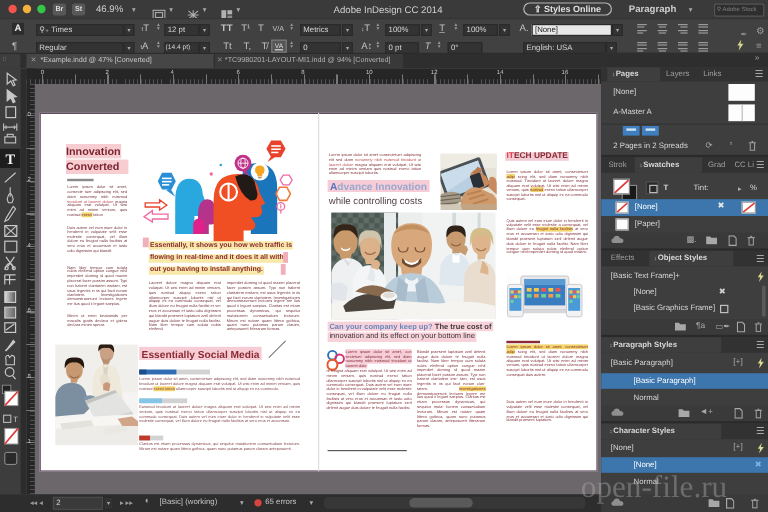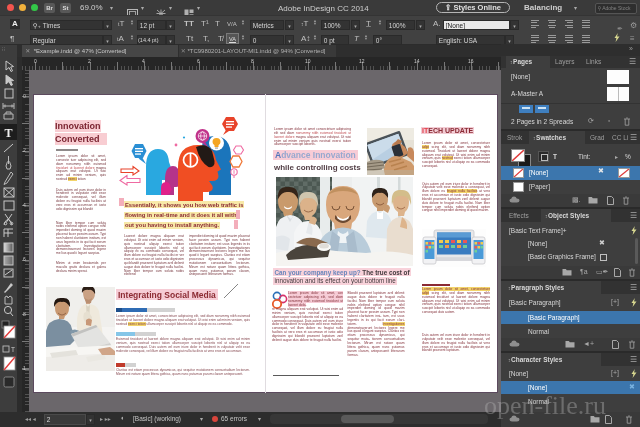--- a/index.html
+++ b/index.html
@@ -38,40 +38,40 @@
   .pkline{background:#f6ccd6;}
 </style></head>
 <body>
 
 <div id="titlebar" class="abs"></div>
 <div class="abs light" style="left:7px;background:#f3554e;"></div>
 <div class="abs light" style="left:19px;background:#f1b13c;"></div>
 <div class="abs light" style="left:31px;background:#33c748;"></div>
 <div class="abs chip" style="left:44px;">Br</div>
 <div class="abs chip" style="left:60px;">St</div>
-<div class="abs ttext tx" style="left:80px;top:3px;">69.0%</div>
+<div class="abs ttext tx" style="left:80px;top:3px;">46.9%</div>
 <div class="abs caret" style="left:110px;top:4px;">▾</div>
 <div class="abs" style="left:127px;top:4px;"><svg width="11" height="9">
       <rect x="0.5" y="0.5" width="10" height="8" fill="none" stroke="#b8b8b8" stroke-width="1"></rect>
       <rect x="2.5" y="2.5" width="6" height="4" fill="none" stroke="#b8b8b8" stroke-width="0.8"></rect>
     </svg></div>
 <div class="abs caret" style="left:141px;top:4px;">▾</div>
 <div class="abs" style="left:156px;top:4px;"><svg width="10" height="9">
       <path d="M1 8 L9 1 M1 1 L9 8 M0.5 4.5 H9.5 M5 0.5 V8.5" stroke="#b0b0b0" stroke-width="0.9"></path>
     </svg></div>
 <div class="abs caret" style="left:169px;top:4px;">▾</div>
 <div class="abs" style="left:184px;top:4px;"><svg width="10" height="9">
       <rect x="0.5" y="0.5" width="4" height="8" fill="#b0b0b0"></rect>
       <rect x="5.5" y="0.5" width="4" height="3.5" fill="#b0b0b0"></rect>
       <rect x="5.5" y="5" width="4" height="3.5" fill="#8a8a8a"></rect>
     </svg></div>
 <div class="abs caret" style="left:197px;top:4px;">▾</div>
 <div class="abs ttext tx" style="left:278px;top:3.5px;font-size:8px;">Adobe InDesign CC 2014</div>
 <div class="abs" style="left:436px;top:2px;width:74px;height:11px;border:1px solid #b5b5b5;border-radius:7px;color:#e2e2e2;font-size:7.5px;font-weight:bold;text-align:center;line-height:10px;box-sizing:border-box;">⇪ Styles Online</div>
-<div class="abs ttext tx" style="left:524px;top:3px;font-weight:bold;font-size:8px;">Balancing</div>
+<div class="abs ttext tx" style="left:524px;top:3px;font-weight:bold;font-size:8px;">Paragraph</div>
 <div class="abs caret" style="left:574px;top:4px;">▾</div>
 <div class="abs" style="left:595px;top:2.5px;width:42px;height:11px;background:#2e2e2e;border:1px solid #555;border-radius:2px;box-sizing:border-box;color:#828282;font-size:5px;line-height:9.5px;">&nbsp;⚲ Adobe Stock</div>
 
 <div id="toolbar" class="abs"></div>
 
 <div class="abs" style="left:10px;top:19px;width:10px;height:10px;background:#2c2c2c;color:#eee;font-weight:bold;font-size:8px;text-align:center;line-height:10px;">A</div>
 <div class="abs field" style="left:30px;top:19.5px;width:73px;">&nbsp;⚲₊&nbsp;Times</div>
 <div class="abs cbox" style="left:103px;top:19.5px;">▾</div>
 <div class="abs ficon tx" style="left:118px;top:19px;font-size:8px;"><span style="font-size:5px;">t</span>T</div>
 <div class="abs stp tx" style="left:130px;">▲<br>▼</div>
@@ -347,21 +347,21 @@
 <div class="abs" style="left:86px;top:104px;width:4.5px;height:8px;background:#f3aebb;"></div>
 <div class="abs tx" style="left:91px;top:107px;background:#f8e9a8;color:#8a2a34;font-size:5.8px;font-weight:bold;padding:0.5px 1px;">Essentially, it shows you how web traffic is</div>
 <div class="abs tx" style="left:91px;top:117.5px;background:#f8e9a8;color:#8a2a34;font-size:5.8px;font-weight:bold;padding:0.5px 1px;">flowing in real-time and it does it all with-</div>
 <div class="abs" style="left:203px;top:116px;width:3.5px;height:9px;background:#f3aebb;"></div>
 <div class="abs tx" style="left:91px;top:127.5px;background:#f8e9a8;color:#8a2a34;font-size:5.8px;font-weight:bold;padding:0.5px 1px;">out you having to install anything.</div>
 <div class="abs" style="left:201px;top:126px;width:3.5px;height:9px;background:#f3aebb;"></div>
 
 <div class="abs tiny" style="left:91px;top:141px;width:60px;">Laoreet dolore magna aliquam erat volutpat. Ut wisi enim ad minim veniam, quis nostrud aliquip exerci tation ullamcorper suscipit lobortis nisl ut aliquip ex ea commodo consequat, vel illum dolore eu feugiat nulla facilisi er ver eros et accumsan et iusto odio dignissim qui blandit praesent luptatum zzril delenit augue duis dolore te feugait nulla facilisi. Nam liber tempor cum soluta nobis eleifend</div>
 <div class="abs tiny" style="left:156px;top:141px;width:61px;">imperdiet doming id quod mazim placerat facer possim assum. Typi non habent claritatem insitam; est usus legentis in iis qui facit eorum claritatem. Investigationes demonstraverunt lectores legere me lius quod ii legunt saepius. Claritas est etiam processus dynamicus, qui sequitur mutationem consuetudium lectorum. Mirum est notare quam littera gothica, quam nunc putamus parum claram, anteposuerit litterarum formas.</div>
 
-<div class="abs tx" style="left:83px;top:195px;background:#f6ccd5;color:#8c2b33;font-size:8.5px;font-weight:bold;padding:0.5px 2px;">Integrating Social Media</div>
+<div class="abs tx" style="left:83px;top:195px;background:#f6ccd5;color:#8c2b33;font-size:8.5px;font-weight:bold;padding:0.5px 2px;">Essentially Social Media</div>
 <div class="abs" style="left:189px;top:189px;width:20px;height:16px;">
 <svg width="20" height="16">
         <line x1="2" y1="15" x2="16" y2="1" stroke="#777" stroke-width="0.9"></line>
       </svg>
 </div>
 <div class="abs" style="left:83px;top:214px;width:59px;height:4px;background:#d2d2d2;"></div>
 <div class="abs" style="left:83px;top:214px;width:31px;height:4px;background:#2f6cb4;"></div>
 <div class="abs" style="left:83px;top:214px;width:6px;height:4px;background:#1d4e8a;"></div>
 <div class="abs tiny" style="left:83px;top:221px;width:134px;color:#84464e;">Lorem ipsum dolor sit amet, consectetuer adipiscing elit, sed diam nonummy nibh euismod tincidunt ut laoreet dolore magna aliquam erat volutpat. Ut wisi enim ad minim veniam, quis nostrud <span class="yh">exerci tation</span> ullamcorper suscipit lobortis nisl ut aliquip ex ea commodo.</div>
 <div class="abs" style="left:83px;top:238px;width:40px;height:4px;background:#d2d2d2;"></div>
@@ -398,21 +398,21 @@
   <rect x="0" y="64" width="69" height="20" fill="#eeece8"></rect>
   <path d="M0 62 L69 58 L69 66 L0 70 Z" fill="#f7f6f3"></path>
   <path d="M4 66 L30 63 L32 68 L6 71 Z" fill="#e4e2dc"></path>
   <path d="M40 70 L58 67 L60 72 L42 75 Z" fill="#eae8e2"></path>
   <path d="M52 62 L64 60 L69 64 L69 68 L56 68 Z" fill="#d0a588"></path>
 </svg>
 </div>
 
 <div class="abs tiny2" style="left:241px;top:34px;width:77px;">Lorem ipsum dolor sit amet consectetuer adipiscing elit sed diam <span class="rd">nonummy nibh euismod tincidunt ut laoreet dolore</span> magna aliquam erat volutpat. Ut wisi enim ad minim veniam quis nostrud exerci tation ullamcorper suscipit lobortis.</div>
 <div class="abs tx" style="left:240px;top:56px;background:#f8ccd6;color:#97a8cf;font-size:8.5px;font-weight:bold;padding:0 2px;"><span style="color:#5577bb;">A</span>dvance Innovation</div>
-<div class="abs tx" style="left:241px;top:68.5px;color:#544047;font-size:8px;font-weight:bold;">while controlling costs</div>
+<div class="abs tx" style="left:241px;top:68.5px;color:#544047;font-size:8px;font-weight:normal;">while controlling costs</div>
 
 <div class="abs" style="left:334px;top:34px;width:47px;height:47px;">
 <svg width="47" height="47" viewBox="0 0 47 47">
   <rect width="47" height="47" fill="#e6e1d6"></rect>
   <rect x="0" y="0" width="47" height="12" fill="#eeebe2"></rect>
   <g transform="rotate(-20 20 20)">
     <rect x="0" y="8" width="38" height="26" rx="2" fill="#4a5258"></rect>
     <rect x="2.5" y="10.5" width="33" height="21" fill="#b9cfe2"></rect>
     <path d="M2.5 10.5 L35.5 10.5 L35.5 18 L2.5 26 Z" fill="#cbdcea"></path>
   </g>

